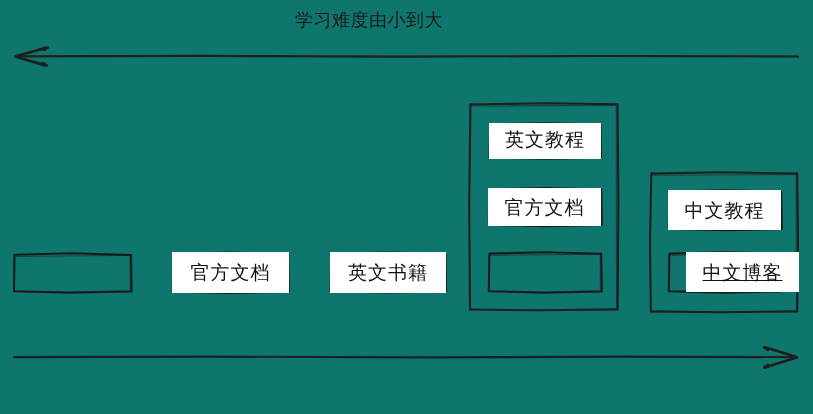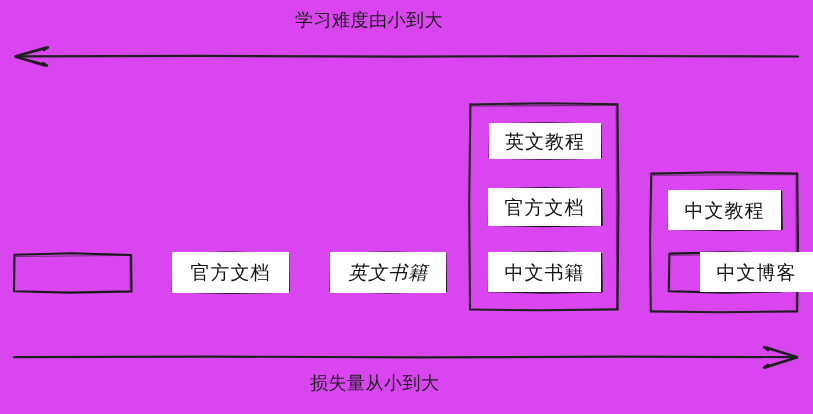--- a/index.html
+++ b/index.html
@@ -4,21 +4,21 @@
 <style>
   html, body {
     margin: 0;
     padding: 0;
     background: #ffffff;
   }
   #canvas {
     position: relative;
     width: 813px;
     height: 414px;
-    background: #d946ef;
+    background: #0f766e;
     font-family: "DejaVu Sans", "Liberation Sans", sans-serif;
     overflow: hidden;
   }
   .axis-label {
     position: absolute;
     font-size: 18px;
     color: #1a1a1a;
     white-space: nowrap;
     letter-spacing: 0.5px;
     line-height: 1;
@@ -142,47 +142,43 @@
       <g>
         <path d="M 669.4 253.6 L 725 252.3 L 781.2 253.7 L 781.8 291.4 L 725 292.6 L 668.8 291.2 Z" stroke-width="2.1"></path>
         <path d="M 671.0 255.3 L 779.8 254.3" stroke-width="1.0" opacity="0.55"></path>
         <path d="M 780.1 255.9 L 780.4 289.8" stroke-width="1.0" opacity="0.55"></path>
       </g>
     </g>
   </svg>
 
   <div class="axis-label" id="top-axis-label">学习难度由小到大</div>
 
-  <div class="axis-label" id="bottom-axis-label">损失量从小到大</div>
 
   <div class="group-box" style="left:469px; top:103px; width:149px; height:207px;"></div>
   <div class="group-box" style="left:650px; top:172px; width:148px; height:140px;"></div>
 
 
   <div class="node" style="left:172px; top:252px; width:117px; height:41px;text-align:center;">
     <span class="node-label">官方文档</span>
   </div>
 
-  <div class="node" style="left:330px; top:252px; width:116px; height:41px;font-style:italic;">
+  <div class="node" style="left:330px; top:252px; width:116px; height:41px;">
     <span class="node-label">英文书籍</span>
   </div>
 
-  <div class="node" style="left:489px; top:123px; width:112px; height:36px;">
+  <div class="node" style="left:489px; top:123px; width:112px; height:36px;font-family:Liberation Mono, monospace;">
     <span class="node-label">英文教程</span>
   </div>
 
   <div class="node" style="left:488px; top:188px; width:113px; height:38px;">
     <span class="node-label">官方文档</span>
   </div>
 
-  <div class="node" style="left:488px; top:252px; width:113px; height:40px;">
-    <span class="node-label">中文书籍</span>
-  </div>
 
   <div class="node" style="left:668px; top:190px; width:113px; height:40px;font-family:Liberation Serif, serif;">
     <span class="node-label">中文教程</span>
   </div>
 
-  <div class="node" style="left:700px; top:252px; width:113px; height:40px;">
+  <div class="node" style="left:686px; top:252px; width:113px; height:40px;text-decoration:underline;">
     <span class="node-label">中文博客</span>
   </div>
 
 </div>
 
 </body></html>

